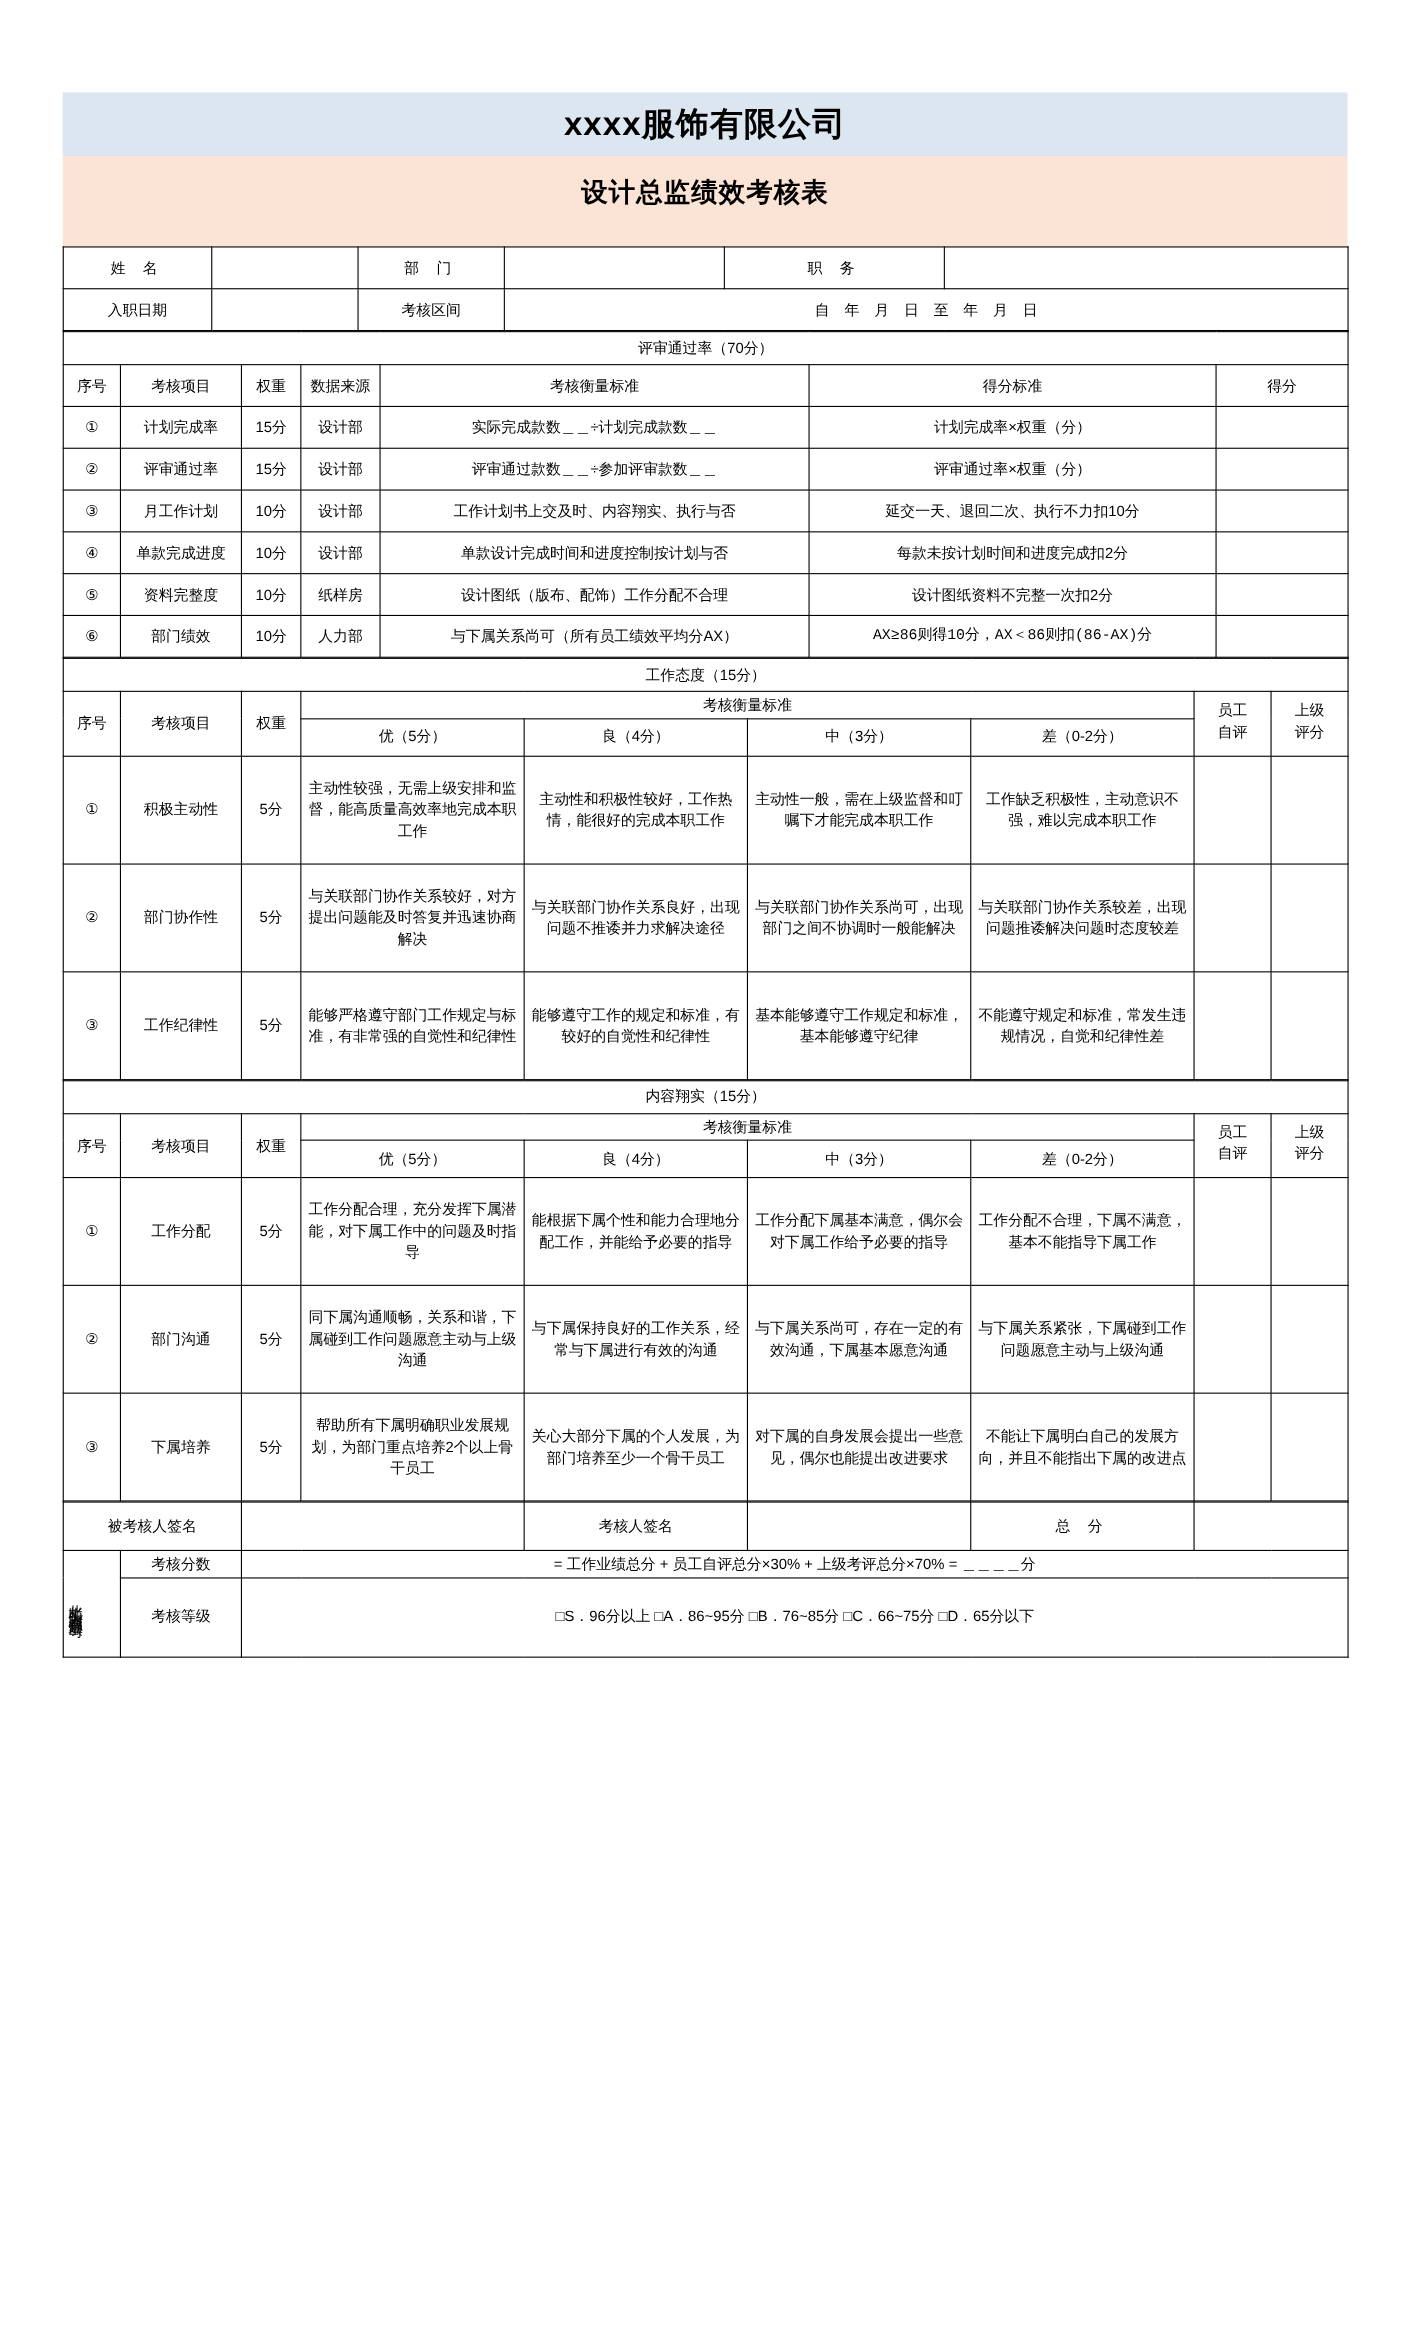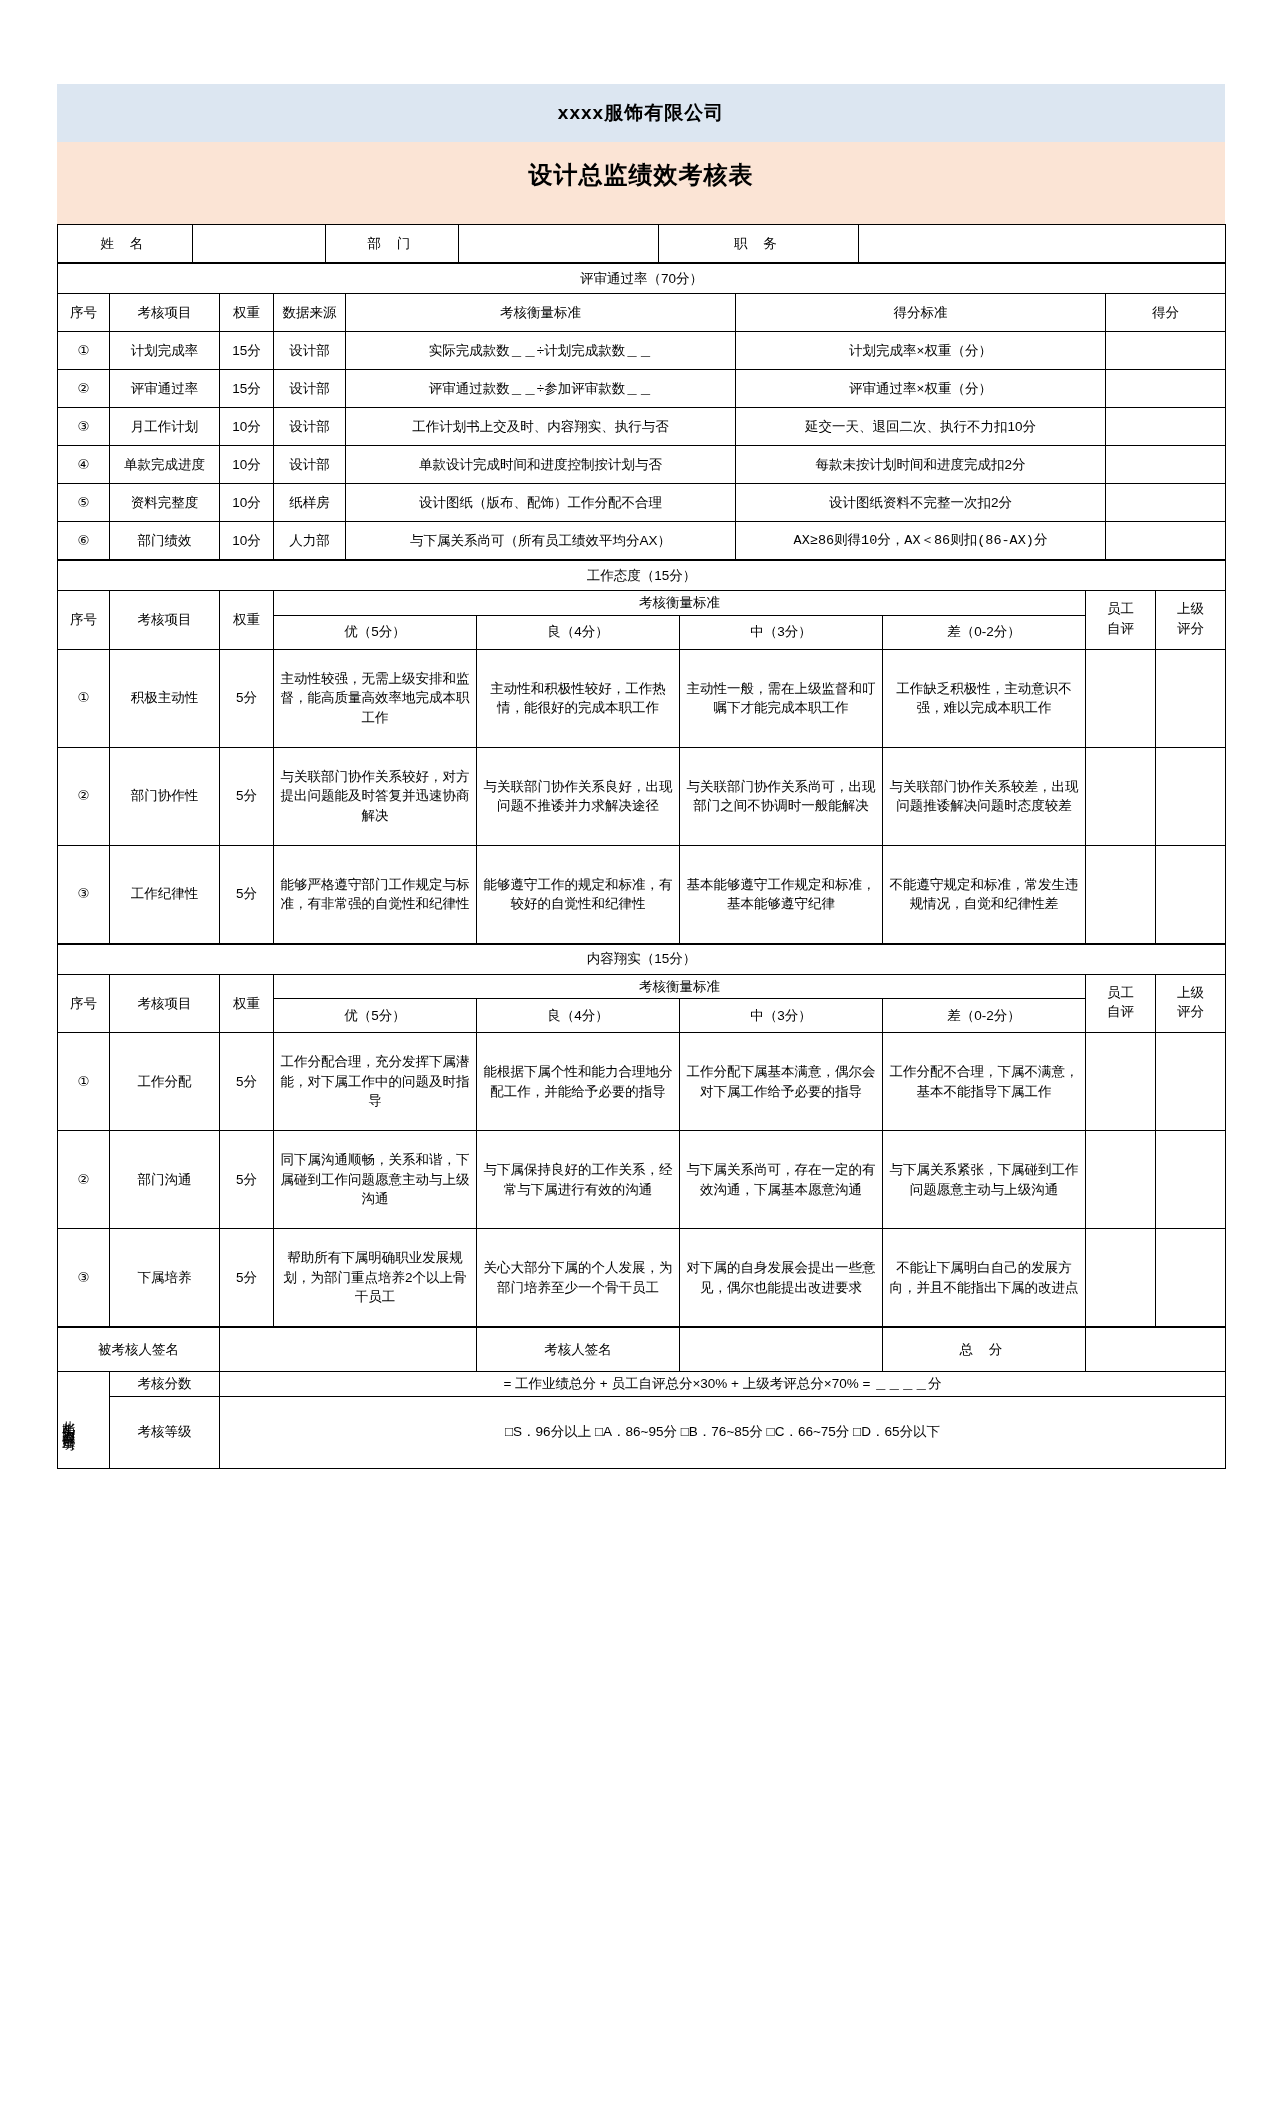--- a/index.html
+++ b/index.html
@@ -28,21 +28,21 @@
     font-weight: bold;
     color: #000;
     letter-spacing: 1px;
     display: flex;
     align-items: center;
     justify-content: center;
   }
   .banner-company {
     background: #dce6f1;
     height: 58px;
-    font-size: 19px;
+    font-size: 30px;
   }
   .banner-title {
     background: #fbe4d5;
     height: 82px;
     font-size: 24px;
     align-items: flex-start;
     padding-top: 17px;
   }
   
   table.grid {
@@ -110,20 +110,26 @@
       </colgroup>
       <tbody>
         <tr class="row-h38">
           <td class="b spaced">姓 名</td>
           <td></td>
           <td class="b spaced">部 门</td>
           <td></td>
           <td class="b spaced">职 务</td>
           <td></td>
         </tr>
+        <tr class="row-h38">
+          <td class="b">入职日期</td>
+          <td></td>
+          <td class="b">考核区间</td>
+          <td colspan="3" class="left">自　年　月　日　至　年　月　日</td>
+        </tr>
       </tbody>
     </table>
 
     <table class="grid">
       <colgroup>
         <col style="width:52px">
           <col style="width:110px">
           <col style="width:54px">
           <col style="width:72px">
         <col style="width:390px">

